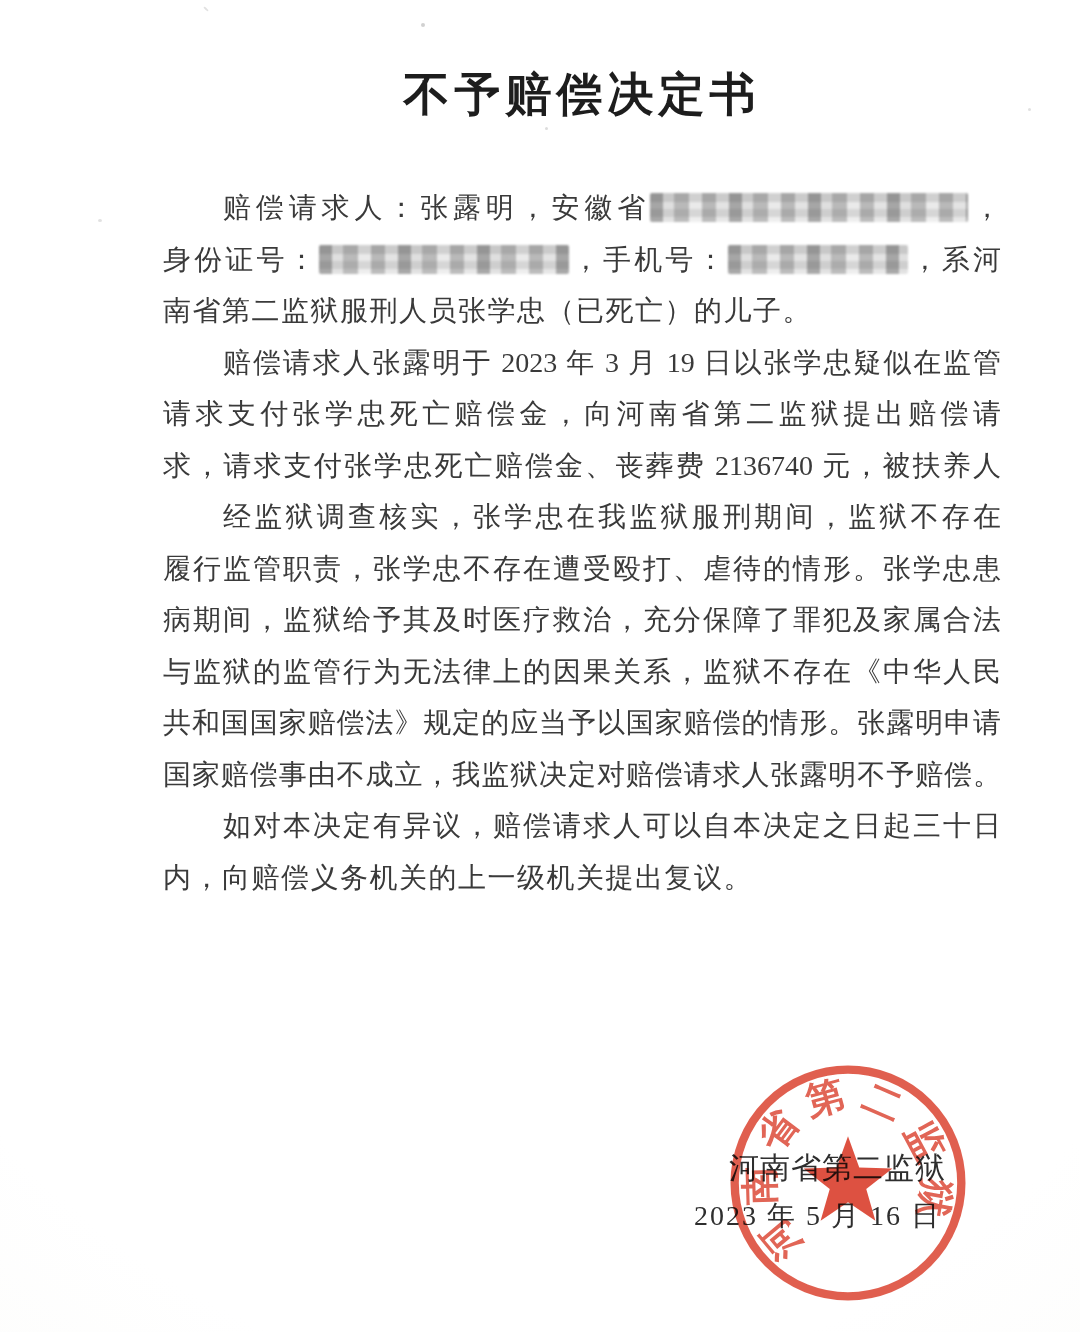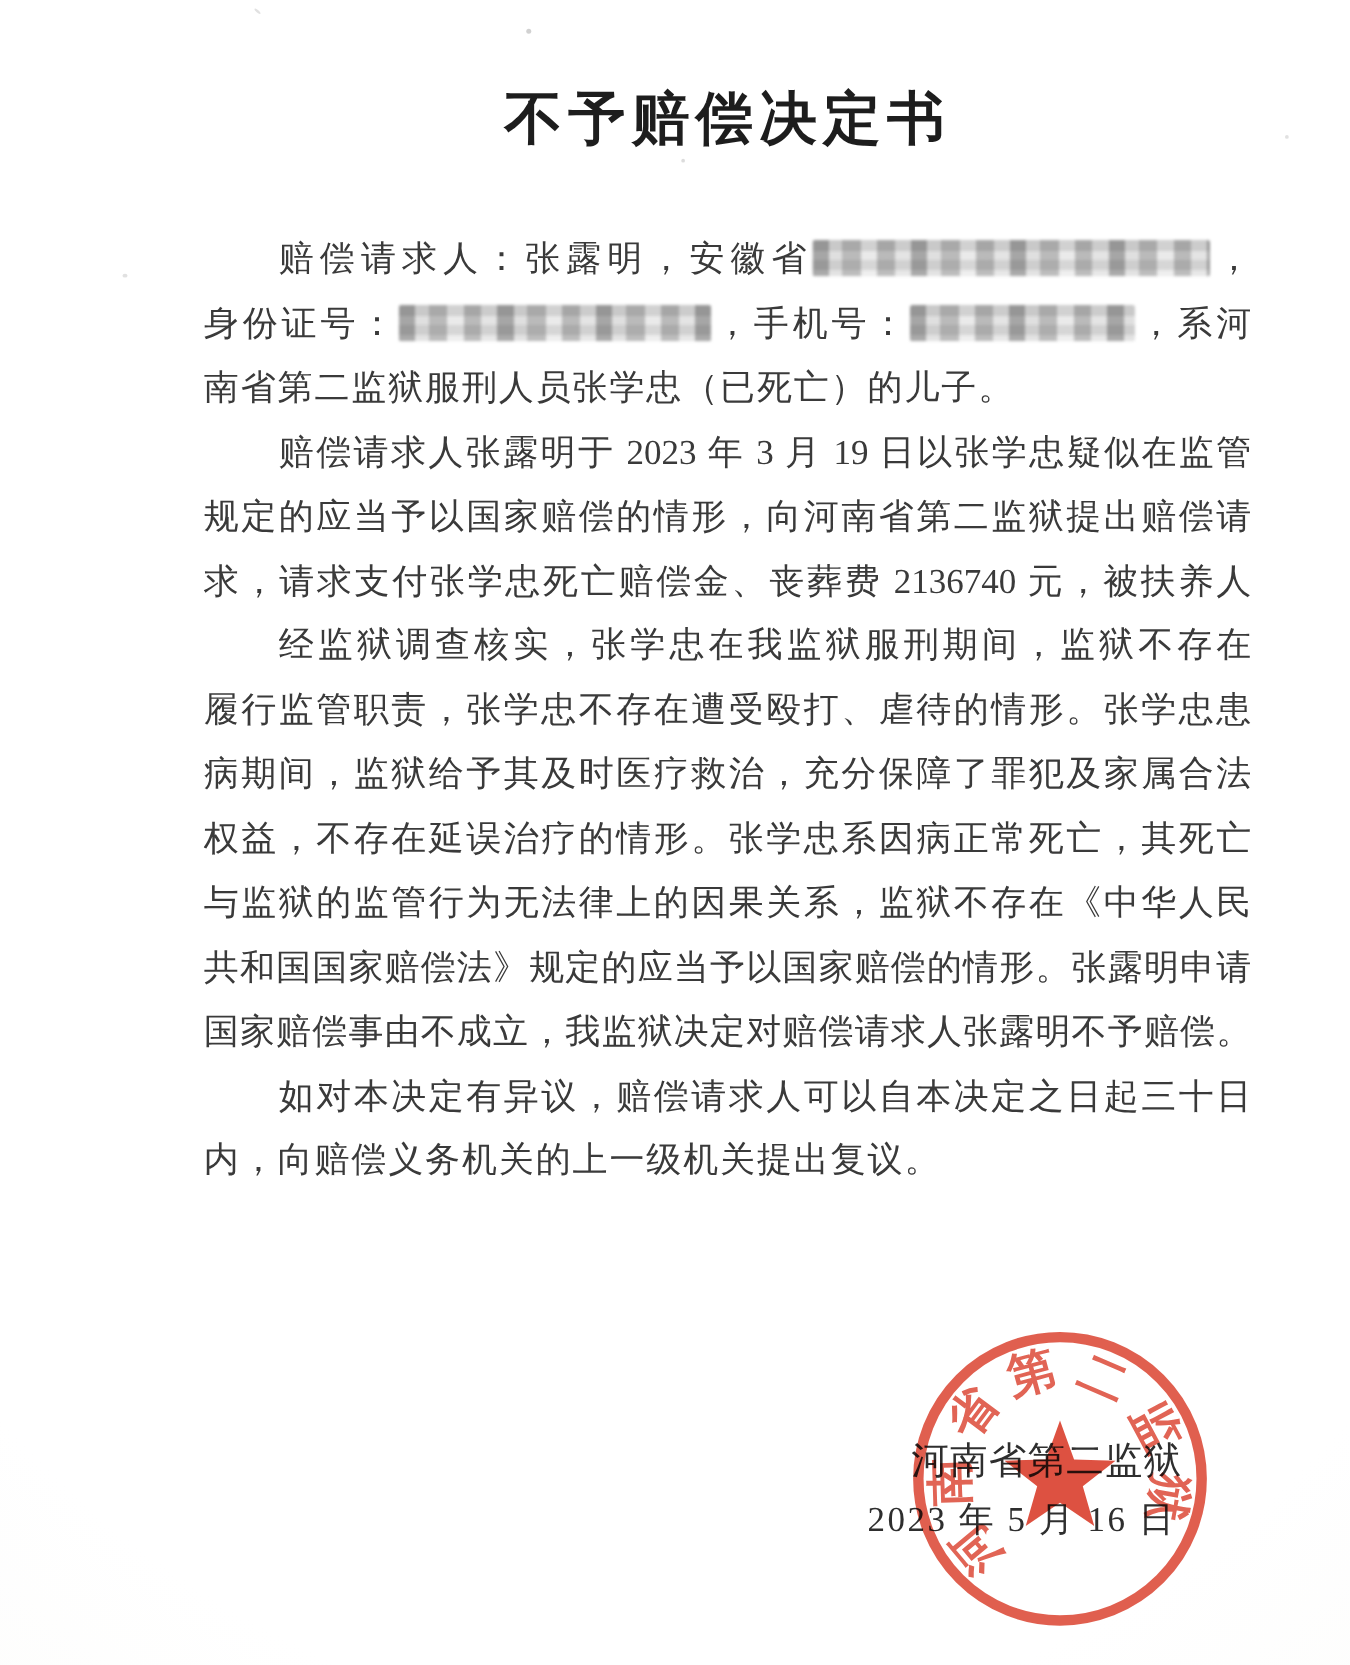--- a/index.html
+++ b/index.html
@@ -92,26 +92,25 @@
   <div class="speck s4"></div>
   <div class="speck s5"></div>
 
   <div class="doc-title">不予赔偿决定书</div>
 
   <div class="body-text">
     <div class="line indent"><span>赔偿请求人：张露明，安徽省</span><span class="redact address"></span><span>，</span></div>
     <div class="line"><span>身份证号：</span><span class="redact idnum"></span><span>，手机号：</span><span class="redact phone"></span><span>，系河</span></div>
     <div class="line para-end">南省第二监狱服刑人员张学忠（已死亡）的儿子。</div>
     <div class="line indent">赔偿请求人张露明于 2023 年 3 月 19 日以张学忠疑似在监管</div>
-    <div class="line">规定的应当予以国家赔偿的情形，向河南省第二监狱提出赔偿请</div>
+    <div class="line">请求支付张学忠死亡赔偿金，向河南省第二监狱提出赔偿请</div>
     <div class="line">求，请求支付张学忠死亡赔偿金、丧葬费 2136740 元，被扶养人</div>
     <div class="line indent">经监狱调查核实，张学忠在我监狱服刑期间，监狱不存在</div>
     <div class="line">履行监管职责，张学忠不存在遭受殴打、虐待的情形。张学忠患</div>
     <div class="line">病期间，监狱给予其及时医疗救治，充分保障了罪犯及家属合法</div>
-    <div class="line">权益，不存在延误治疗的情形。张学忠系因病正常死亡，其死亡</div>
     <div class="line">与监狱的监管行为无法律上的因果关系，监狱不存在《中华人民</div>
     <div class="line">共和国国家赔偿法》规定的应当予以国家赔偿的情形。张露明申请</div>
     <div class="line">国家赔偿事由不成立，我监狱决定对赔偿请求人张露明不予赔偿。</div>
     <div class="line indent">如对本决定有异议，赔偿请求人可以自本决定之日起三十日</div>
     <div class="line para-end">内，向赔偿义务机关的上一级机关提出复议。</div>
   </div>
 
   <div class="sign-org">河南省第二监狱</div>
   <div class="sign-date">2023 年 5 月 16 日</div>
 

